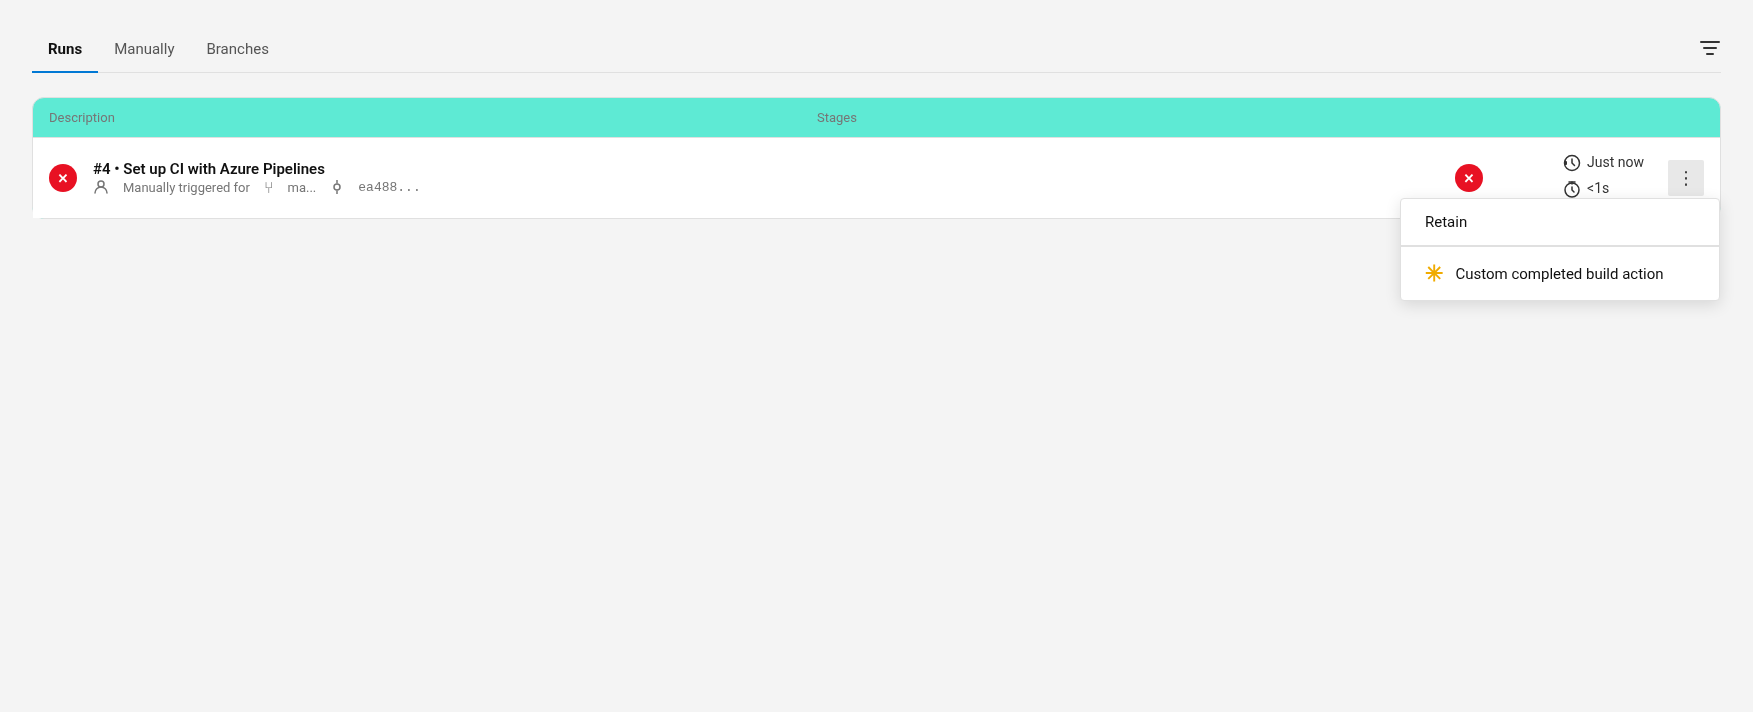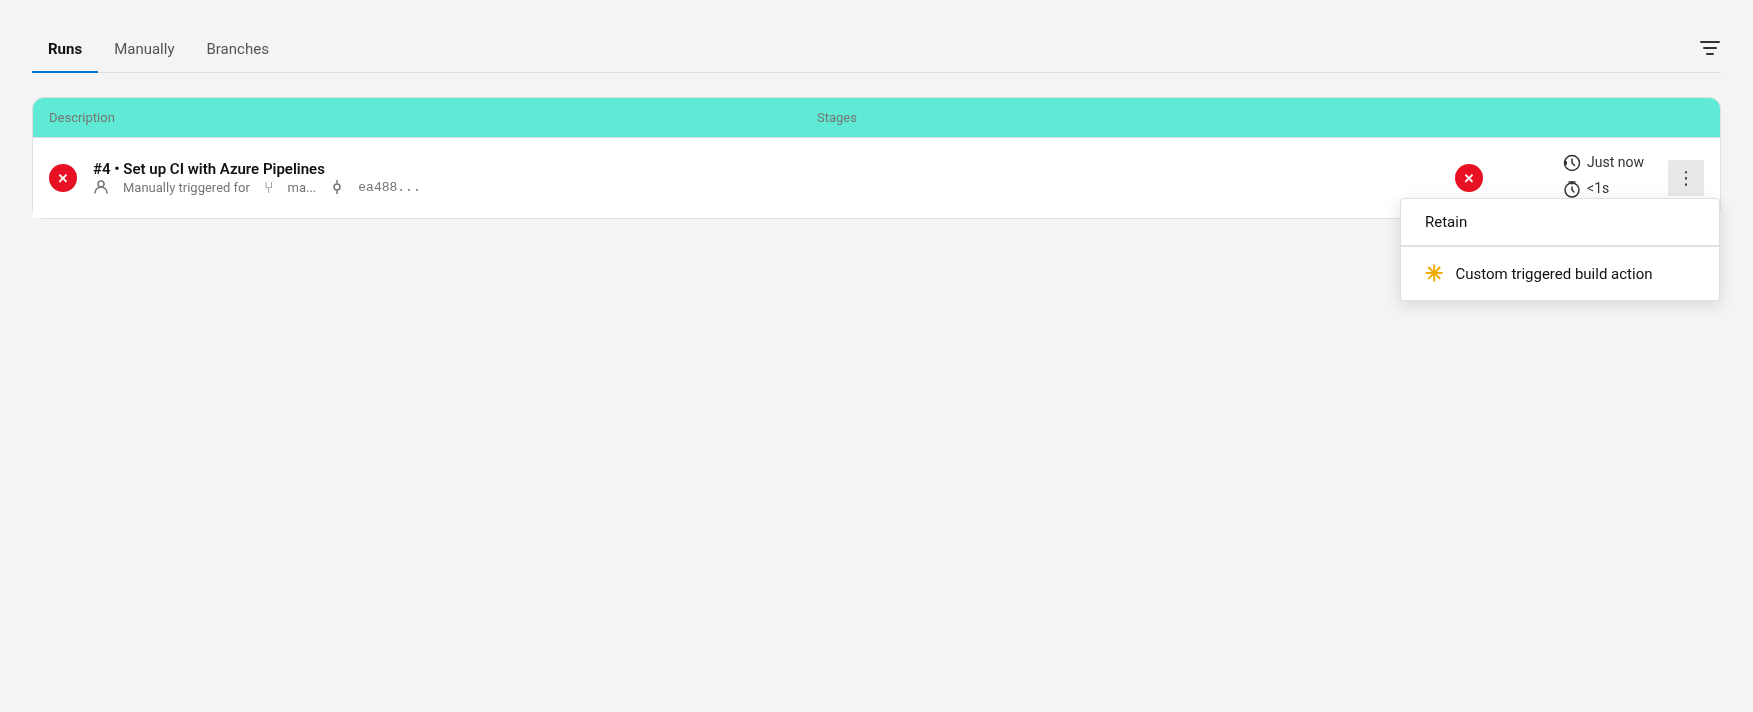--- a/index.html
+++ b/index.html
@@ -320,20 +320,20 @@
       </button>
 
       <div class="dropdown-menu" style="right: 0; top: 60px;">
         <div class="dropdown-item">
           <span>Retain</span>
         </div>
         <div class="dropdown-divider"></div>
         <div class="dropdown-divider"></div>
         <div class="dropdown-item">
           <span class="asterisk-icon">✳</span>
-          <span>Custom triggered build action</span>
+          <span>Custom completed build action</span>
         </div>
       </div>
 
     </div>
   </div>
 
 </div>
 
 </body></html>

